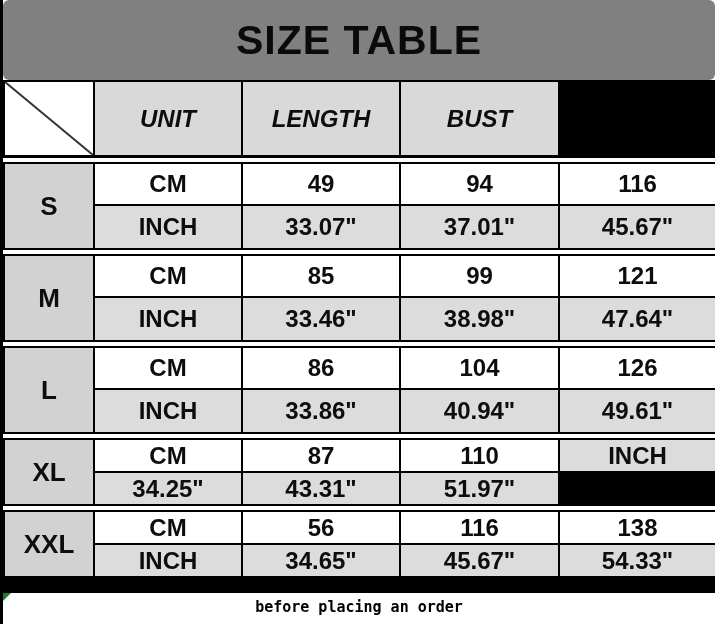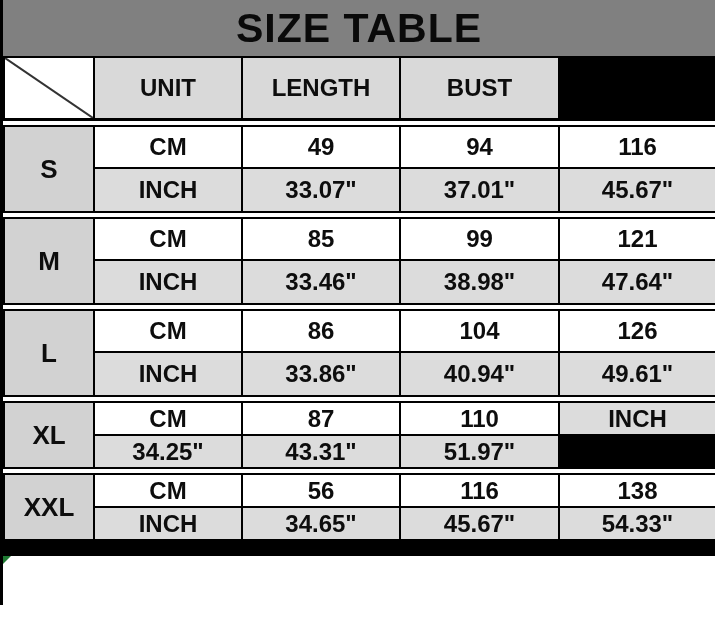--- a/index.html
+++ b/index.html
@@ -14,41 +14,42 @@
     background: #ffffff;
     position: relative;
   }
   .bordered-area {
     border-left: 3px solid #000000;
     box-sizing: border-box;
     width: 715px;
   }
   
   .title-bar {
-    height: 56px;
+    height: 80px;
     background: #808080;
     display: flex; align-items: center; justify-content: center;
     font-size: 41px; font-weight: bold; letter-spacing: 1px;
     color: #0a0a0a;
+    border-radius: 6px;
   }
   
   .tgrid {
     display: grid;
     grid-template-columns: 88px 146px 156px 157px 1fr;
     gap: 2px;
     background: #000000;
     padding: 2px 0 2px 2px;
   }
   .cell {
     display: flex; align-items: center; justify-content: center;
     font-weight: bold; font-size: 24px;
   }
   
   .header-row { padding-bottom: 3px; }
-  .header-row .cell { height: 60px; background: #d9d9d9; }
+  .header-row .cell { height: 73px; background: #d9d9d9; font-style: italic; }
   .header-row .corner {
     background: #ffffff;
     position: relative;
   }
   .header-row .corner svg { position: absolute; inset: 0; width: 100%; height: 100%; }
   
   .group { margin-top: 4px; }
   .group .size-cell {
     grid-row: 1 / span 2;
     background: #d2d2d2;
@@ -149,16 +150,17 @@
       <div class="cell cm-cell">116</div>
       <div class="cell cm-cell">138</div>
       <div class="cell inch-cell">INCH</div>
       <div class="cell inch-cell">34.65"</div>
       <div class="cell inch-cell">45.67"</div>
       <div class="cell inch-cell">54.33"</div>
     </div>
 
     <div class="footer">
       <div class="green-corner"></div>
+      <div>before placing an order</div>
     </div>
 
   </div>
 </div>
 
 </body></html>

